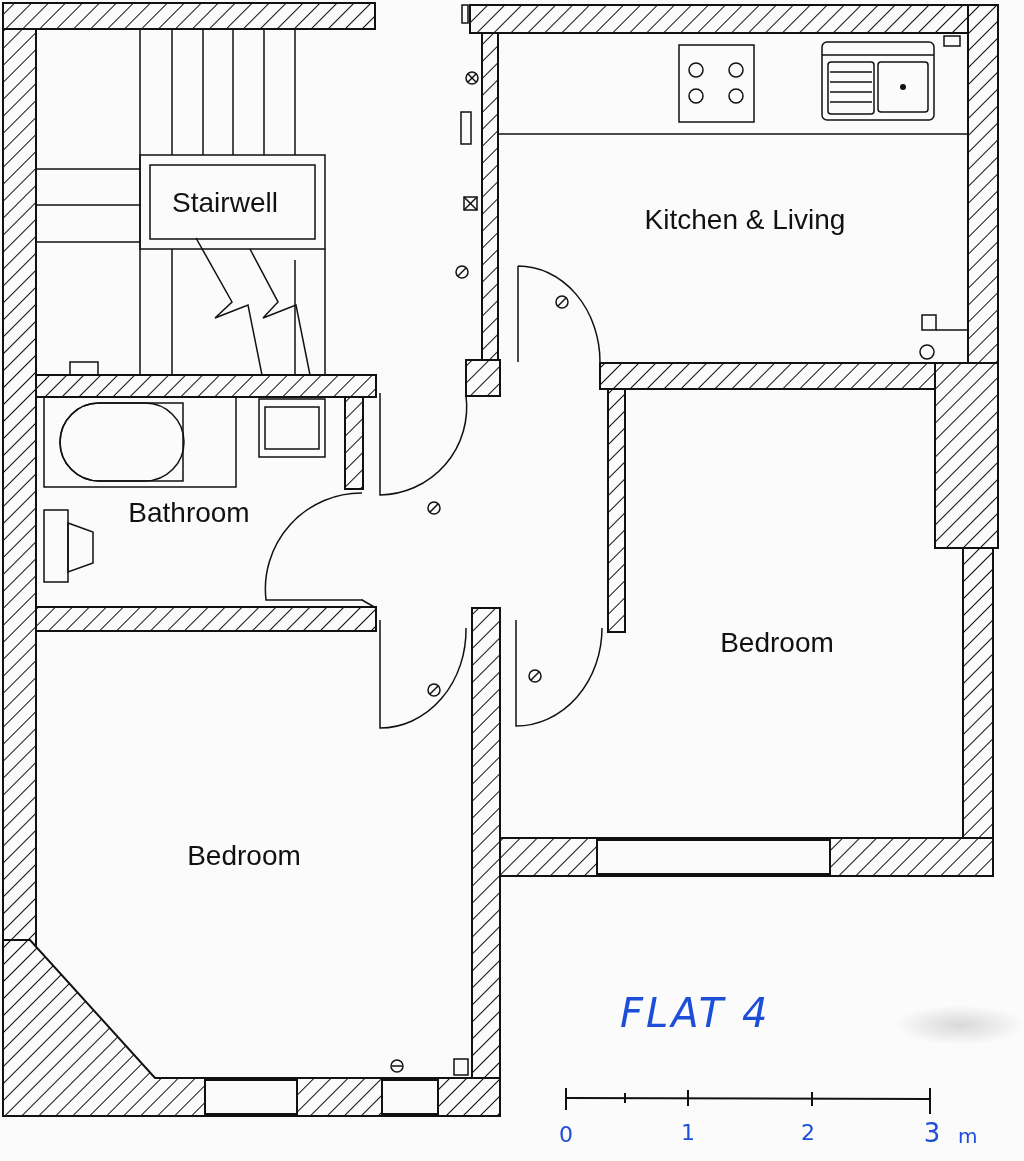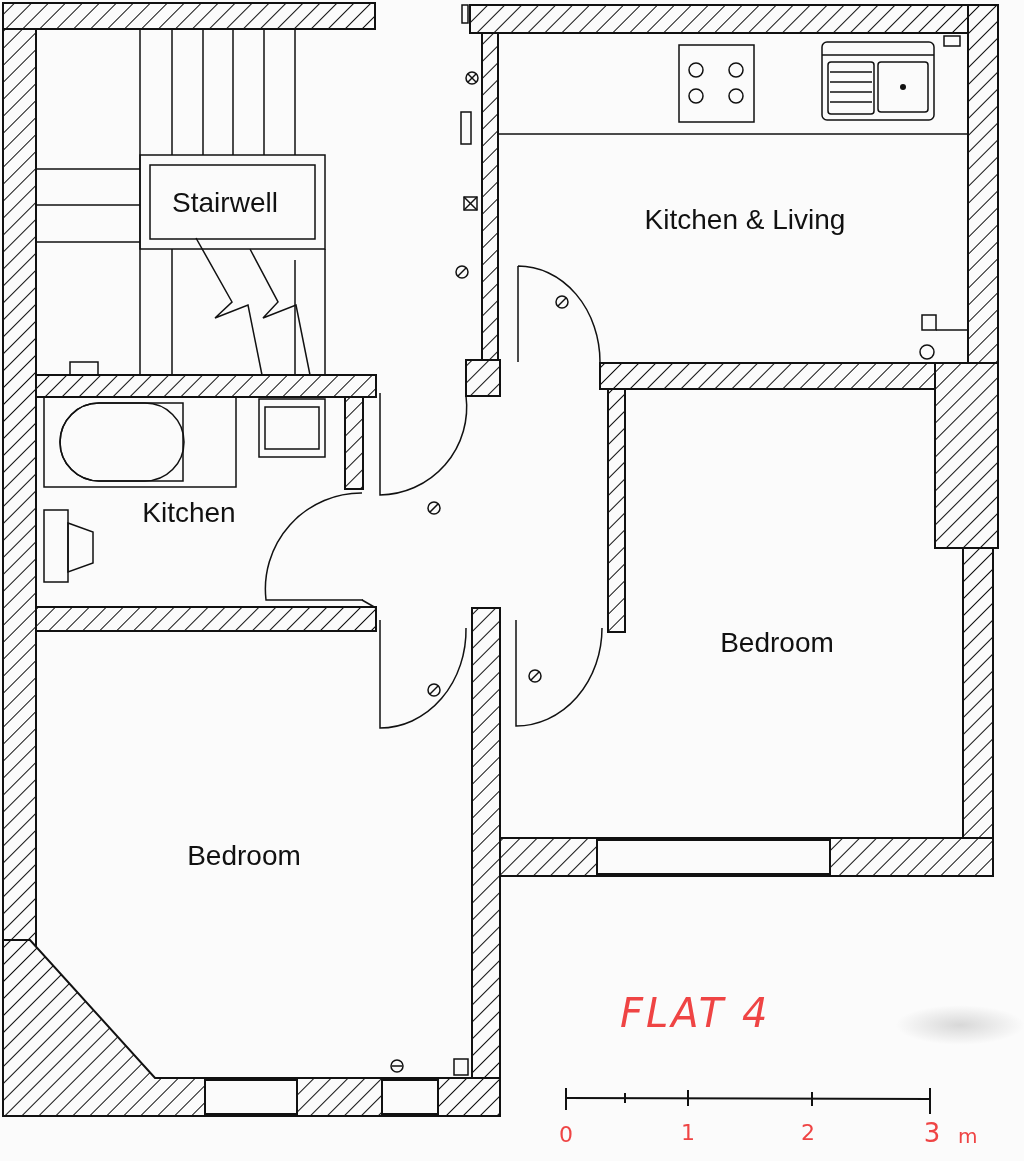--- a/index.html
+++ b/index.html
@@ -3,21 +3,21 @@
 <meta charset="utf-8">
 <style>
   html, body { margin:0; padding:0; background:#fbfbfb; }
   body { width:1024px; height:1161px; overflow:hidden; position:relative; font-family:"Liberation Sans", sans-serif; }
   #plan { position:absolute; left:0; top:0; width:1024px; height:1161px; }
   .wall { fill:url(#hatch); stroke:#111; stroke-width:2; }
   .line { fill:none; stroke:#111; stroke-width:2; }
   .thin { fill:none; stroke:#111; stroke-width:1.5; }
   .window { fill:#fbfbfb; stroke:#111; stroke-width:2; }
   .room-label { position:absolute; font-family:"Liberation Sans", sans-serif; font-size:28px; color:#111; white-space:nowrap; transform:translate(-50%,-50%);text-align:center; }
-  .hand { position:absolute; font-family:"DejaVu Sans", sans-serif; color:#ef4444; white-space:nowrap; }
+  .hand { position:absolute; font-family:"DejaVu Sans", sans-serif; color:#1d4ed8; white-space:nowrap; }
   .title { font-size:40px; letter-spacing:3px; font-style:italic; }
   .tick-label { font-size:22px; transform:translateX(-50%); }
   .smudge { position:absolute; left:895px; top:1005px; width:130px; height:40px; background:radial-gradient(ellipse at center, rgba(150,150,150,0.35), rgba(150,150,150,0) 70%); }
 </style>
 </head>
 <body>
 
 <svg id="plan" viewBox="0 0 1024 1161" xmlns="http://www.w3.org/2000/svg">
   <defs>
     <pattern id="hatch" patternUnits="userSpaceOnUse" width="12" height="12" patternTransform="rotate(45)">
@@ -170,21 +170,21 @@
     <line class="line" x1="688" y1="1090" x2="688" y2="1106"></line>
     <line class="line" x1="812" y1="1092" x2="812" y2="1106"></line>
     <line class="line" x1="930" y1="1088" x2="930" y2="1114"></line>
   </g>
 </svg>
 
 <div class="smudge"></div>
 
 <div class="room-label" style="left:225px; top:203px;">Stairwell</div>
 <div class="room-label" style="left:745px; top:220px;">Kitchen &amp; Living</div>
-<div class="room-label" style="left:189px; top:513px;">Kitchen</div>
+<div class="room-label" style="left:189px; top:513px;">Bathroom</div>
 <div class="room-label" style="left:777px; top:643px;">Bedroom</div>
 <div class="room-label" style="left:244px; top:856px;">Bedroom</div>
 
 <div class="hand title" style="left:620px; top:990px;">FLAT 4</div>
 
 <div class="hand tick-label" style="left:566px; top:1122px;">0</div>
 <div class="hand tick-label" style="left:688px; top:1120px;">1</div>
 <div class="hand tick-label" style="left:808px; top:1120px;">2</div>
 <div class="hand tick-label" style="left:932px; top:1118px; font-size:26px;">3</div>
 <div class="hand" style="left:958px; top:1124px; font-size:20px;">m</div>

